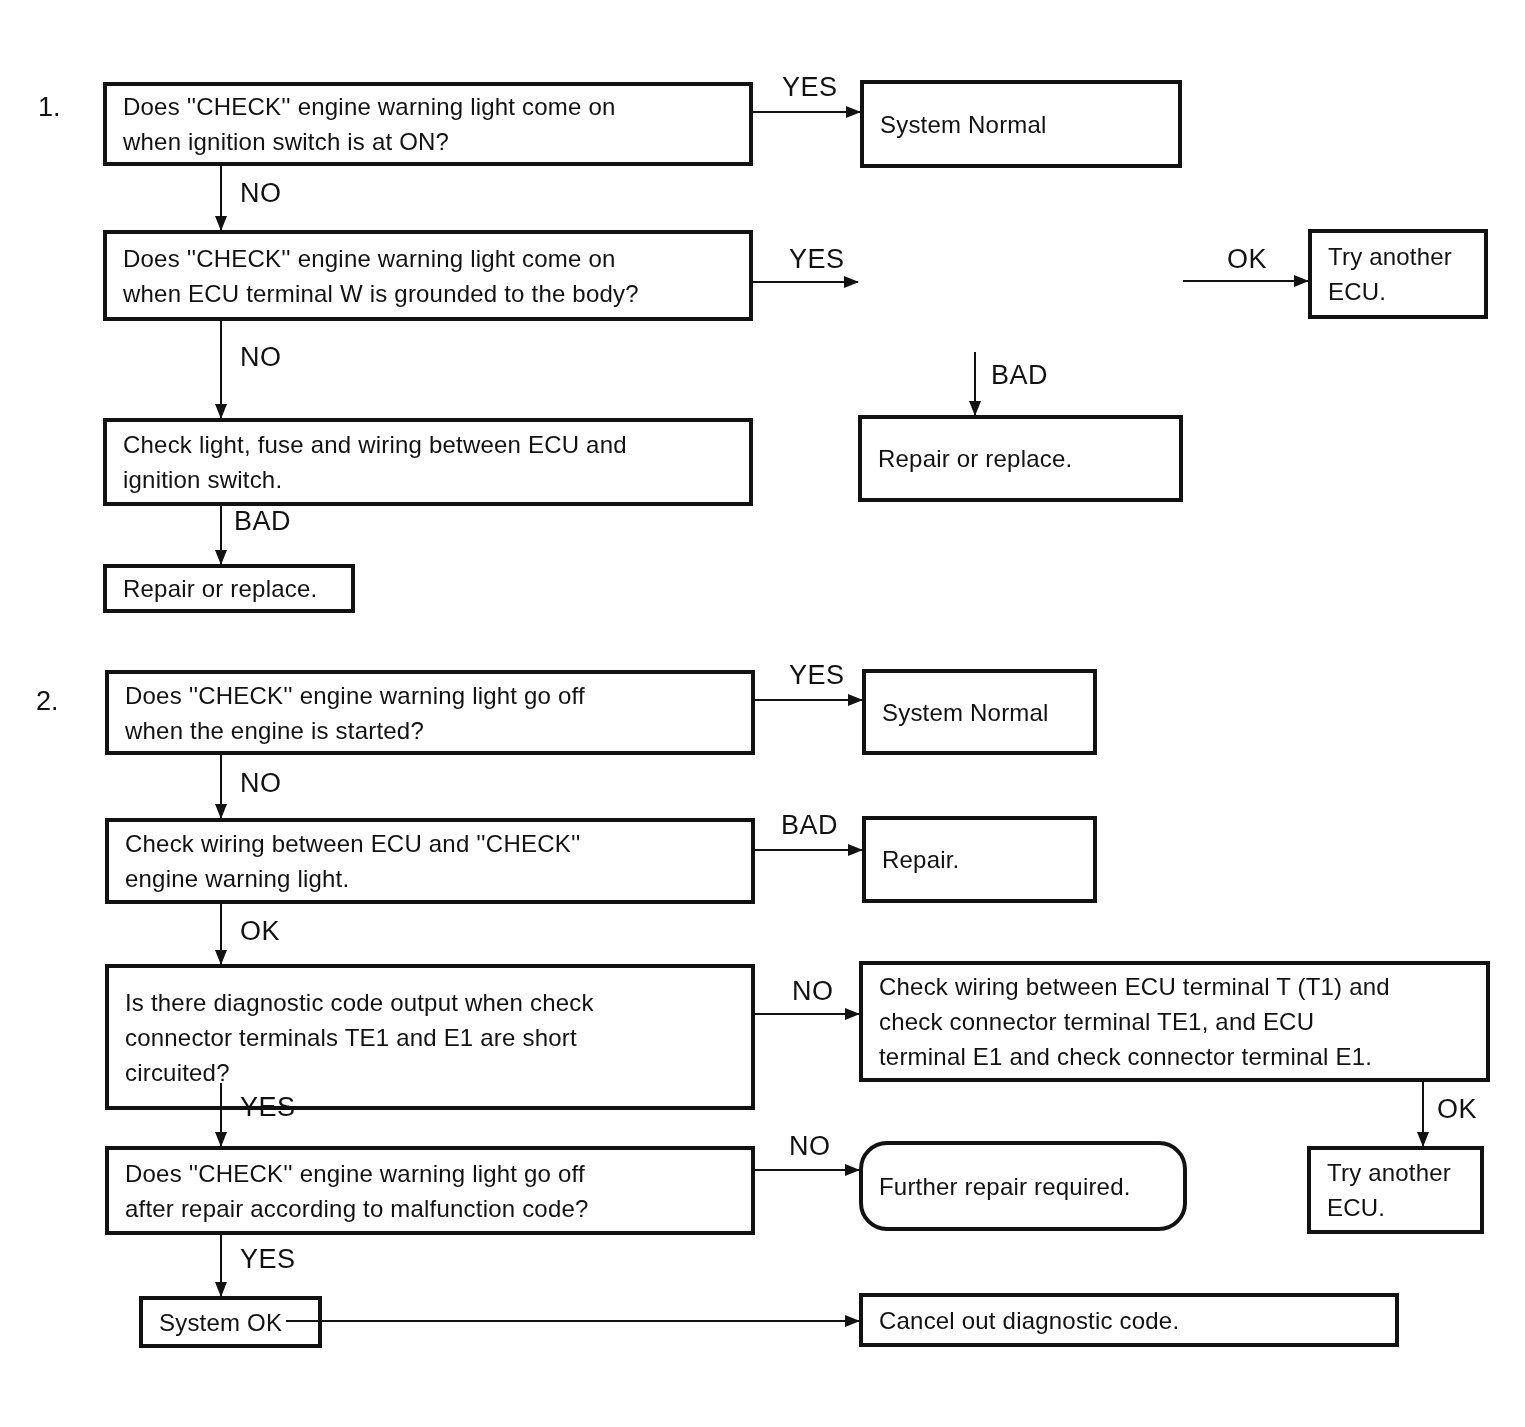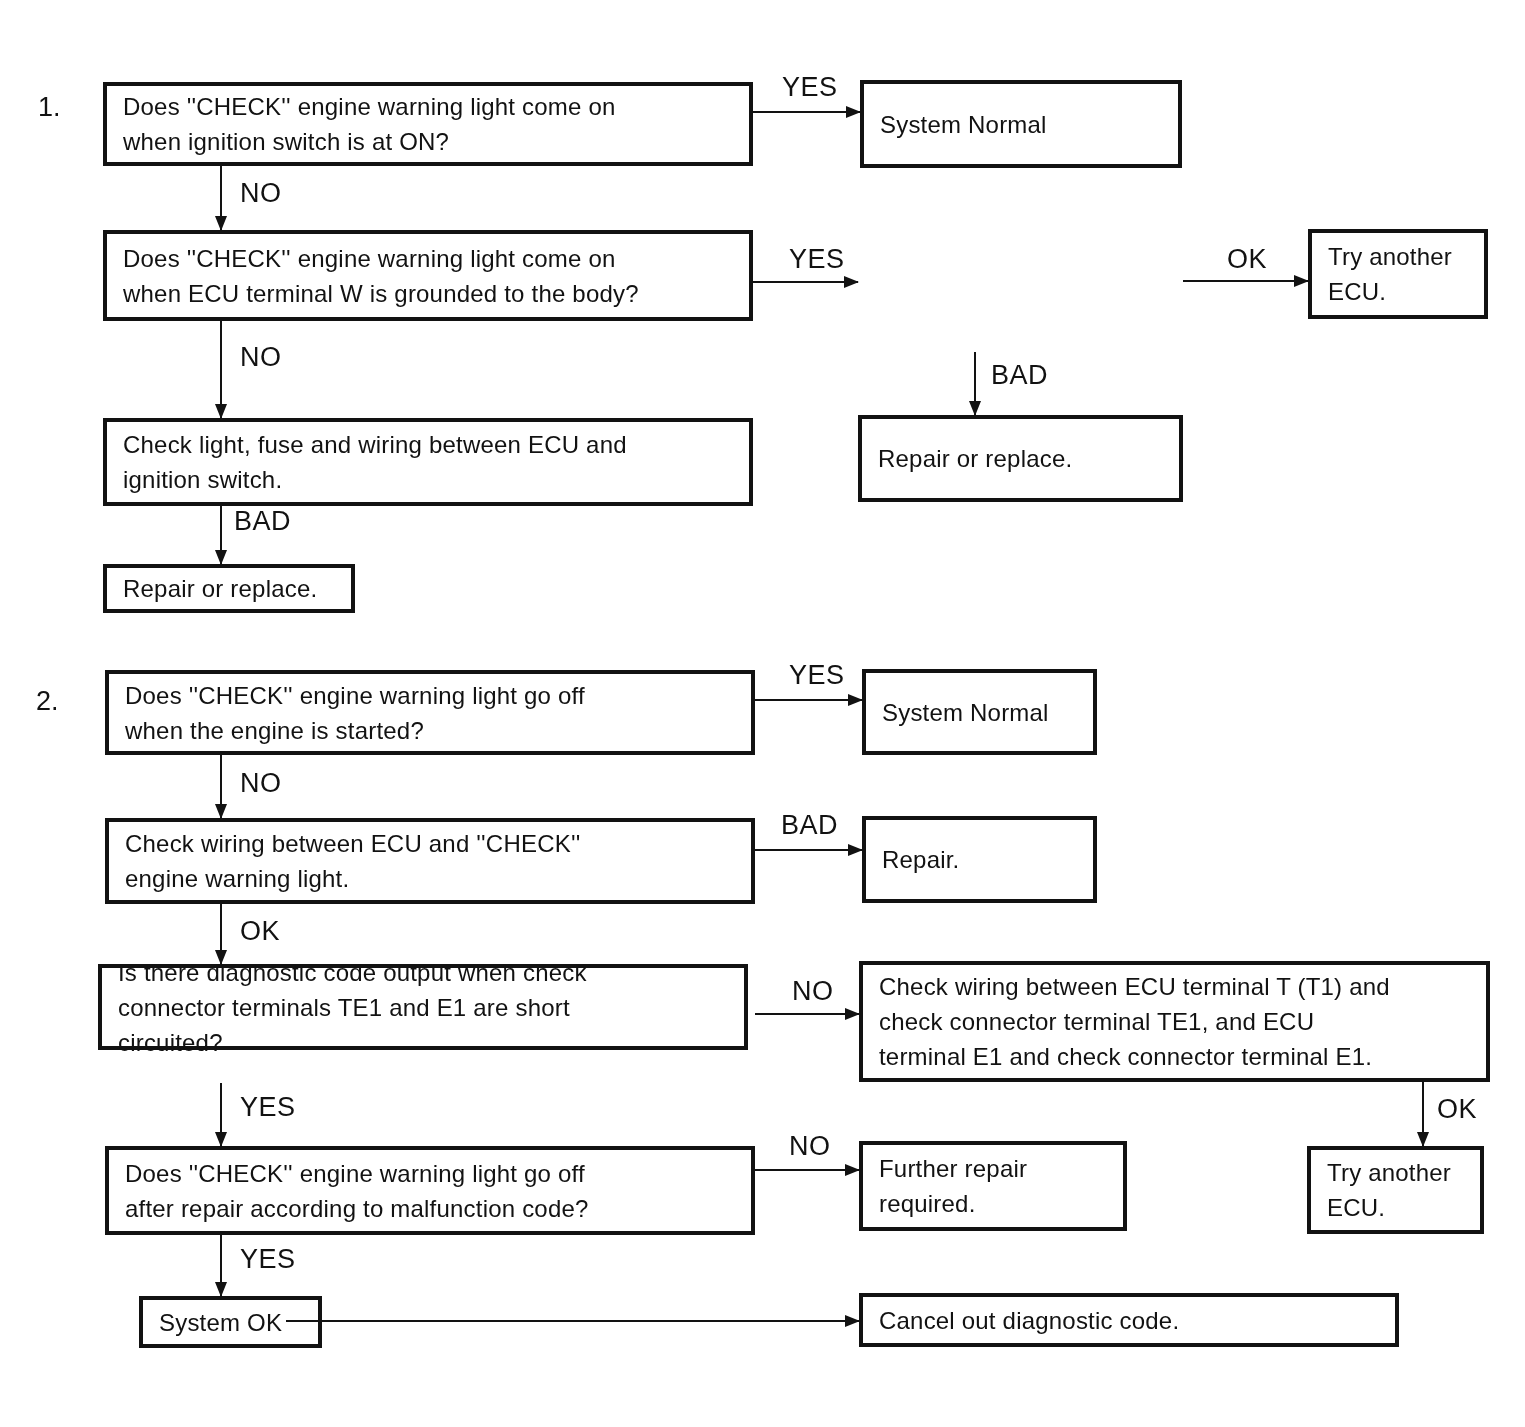--- a/index.html
+++ b/index.html
@@ -75,29 +75,29 @@
 ignition switch.</div>
   <div class="box" style="left:858px; top:415px; width:325px; height:87px;">Repair or replace.</div>
   <div class="box" style="left:103px; top:564px; width:252px; height:49px;">Repair or replace.</div>
 
   <div class="box" style="left:105px; top:670px;  width:650px; height:85px;">Does ''CHECK'' engine warning light go off
 when the engine is started?</div>
   <div class="box" style="left:862px; top:669px;  width:235px; height:86px;">System Normal</div>
   <div class="box" style="left:105px; top:818px;  width:650px; height:86px;">Check wiring between ECU and ''CHECK''
 engine warning light.</div>
   <div class="box" style="left:862px; top:816px;  width:235px; height:87px;">Repair.</div>
-  <div class="box" style="left:98px; top:964px;  width:650px; height:86px;">Is there diagnostic code output when check
+  <div class="box" style="left:105px; top:964px;  width:650px; height:146px;">Is there diagnostic code output when check
 connector terminals TE1 and E1 are short
 circuited?</div>
   <div class="box" style="left:859px; top:961px;  width:631px; height:121px;">Check wiring between ECU terminal T (T1) and
 check connector terminal TE1, and ECU
 terminal E1 and check connector terminal E1.</div>
   <div class="box" style="left:105px; top:1146px; width:650px; height:89px;">Does ''CHECK'' engine warning light go off
 after repair according to malfunction code?</div>
-  <div class="box" style="left:859px; top:1141px; width:268px; height:90px;">Further repair required.</div>
+  <div class="box" style="left:859px; top:1141px; width:328px; height:90px;border-radius:28px;">Further repair required.</div>
   <div class="box" style="left:1307px;top:1146px; width:177px; height:88px;">Try another
 ECU.</div>
   <div class="box" style="left:103px; top:1296px; width:183px; height:52px;margin-left:36px;">System OK</div>
   <div class="box" style="left:859px; top:1293px; width:540px; height:54px;">Cancel out diagnostic code.</div>
 
   <div class="hline arr-r" style="left:753px;  top:111px; width:107px;"></div>
   <div class="vline arr-d" style="left:220px;  top:166px; height:64px;"></div>
   <div class="hline arr-r" style="left:753px;  top:281px; width:105px;"></div>
   <div class="hline arr-r" style="left:1183px; top:280px; width:125px;"></div>
   <div class="vline arr-d" style="left:974px;  top:352px; height:63px;"></div>

